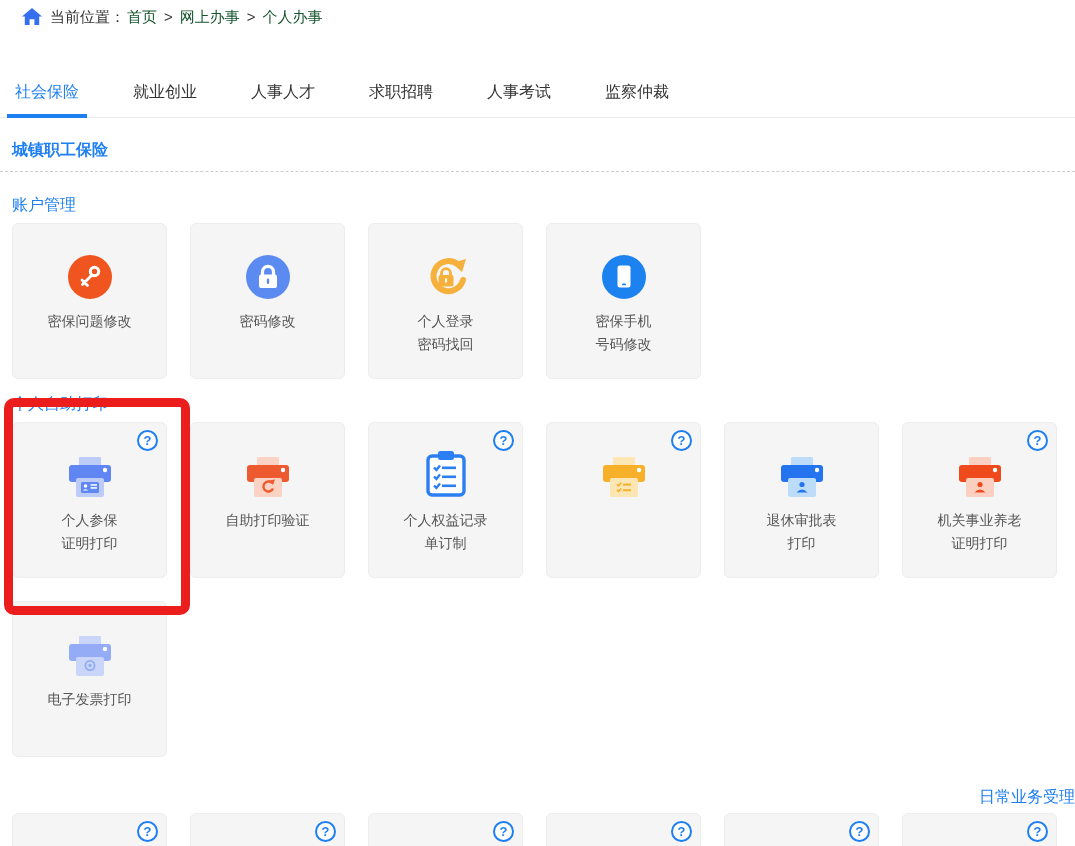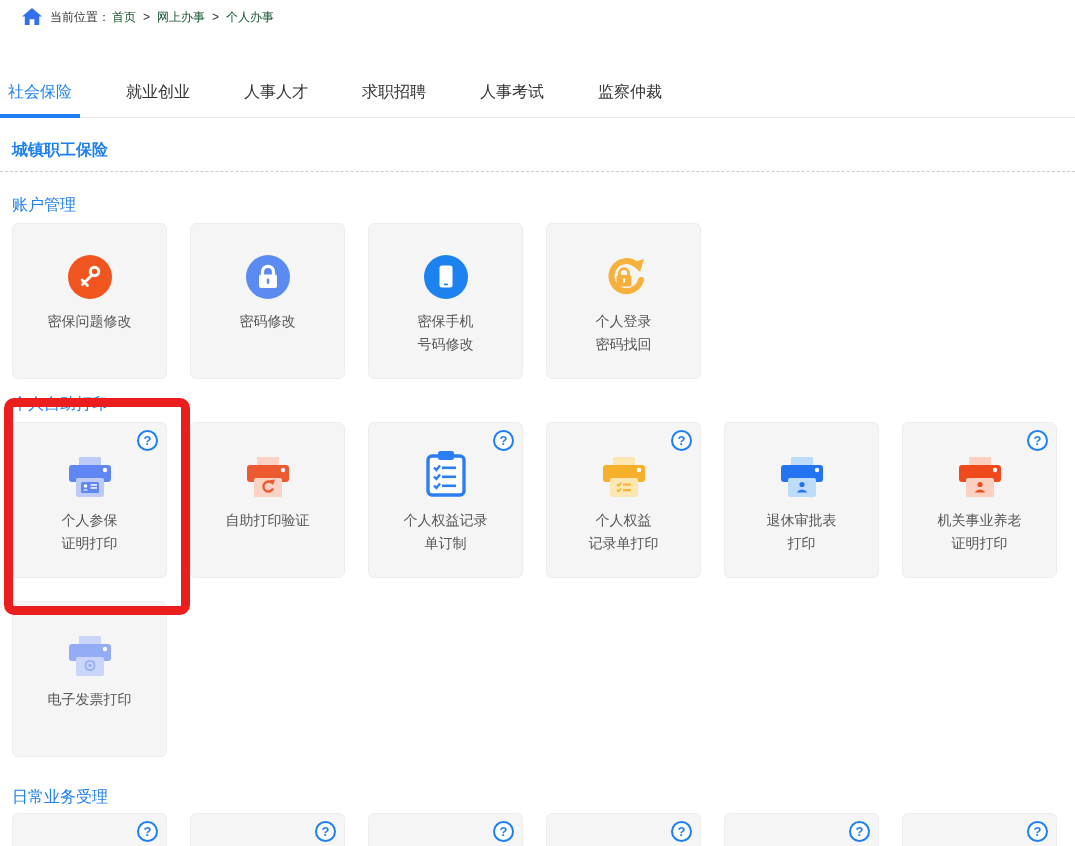--- a/index.html
+++ b/index.html
@@ -3,27 +3,27 @@
 <meta charset="utf-8">
 <style>
   html,body{margin:0;padding:0;}
   body{
     width:1075px;height:846px;overflow:hidden;position:relative;
     background:#ffffff;
     font-family:"Liberation Sans","DejaVu Sans",sans-serif;
     color:#333;
   }
   
-  .breadcrumb{margin:6px 0 0 10px;display:flex;align-items:center;font-size:12px;color:#333;height:22px;}
+  .breadcrumb{margin:6px 0 0 10px;display:flex;align-items:center;font-size:15px;color:#333;height:22px;}
   .breadcrumb .home{width:20px;height:20px;margin:0 8px 0 12px;display:inline-flex;}
   .breadcrumb .crumb{color:#14532d;cursor:pointer;}
   .breadcrumb .sep{margin:0 7px;color:#333;}
   .breadcrumb .prefix{margin-right:2px;}
   
-  .tabs{margin-top:54px;position:relative;display:flex;gap:38px;padding-left:0;}
+  .tabs{margin-top:54px;position:relative;display:flex;gap:38px;padding-left:7px;}
   .tabs:after{content:"";position:absolute;left:0;right:0;bottom:0;height:1px;background:#e9e9e9;}
   .tab{font-size:16px;line-height:20px;padding:0 8px 12px 8px;border-bottom:4px solid transparent;
        color:#333;cursor:pointer;position:relative;z-index:1;}
   .tab.active{color:var(--accent);border-bottom-color:var(--accent);}
   
   .page-title{margin:22px 0 0 12px;font-size:16px;line-height:20px;color:var(--accent);font-weight:bold;}
   .dashed{margin-top:11px;border-top:1px dashed #cdcdcd;height:0;}
   .section-title{font-size:16px;line-height:20px;color:var(--accent);margin-left:12px;}
   
   .grid{margin:8px 0 0 12px;display:grid;grid-template-columns:repeat(6,155px);gap:23px 23px;}
@@ -94,44 +94,44 @@
             <rect x="13" y="19.5" width="18" height="13.5" rx="2" fill="#fff"></rect>
             <rect x="20.8" y="23.5" width="2.4" height="5.5" rx="1.2" fill="#5b8bf0"></rect>
           </svg>
         </div>
         <div class="card-label">
           <div>密码修改</div>
         </div>
       </div>
       <div class="card">
         <div class="card-icon">
-          <svg width="44" height="44" viewBox="0 0 44 44">
-            <circle cx="22" cy="22" r="22" fill="#1c82f0"></circle>
-            <rect x="15.5" y="10.5" width="13" height="22" rx="2.5" fill="#fff"></rect>
-            <rect x="20" y="28.5" width="4" height="1.8" rx="0.9" fill="#1c82f0"></rect>
-          </svg>
-        </div>
-        <div class="card-label">
-          <div>密保手机</div>
-          <div>号码修改</div>
-        </div>
-      </div>
-      <div class="card">
-        <div class="card-icon">
           <svg width="48" height="46" viewBox="0 0 48 46">
             <path d="M36 11.5 A15 15 0 1 0 41 27" stroke="#f6b03c" stroke-width="6" fill="none" stroke-linecap="round"></path>
             <polygon points="30,10 44,6 40,19" fill="#f6b03c"></polygon>
             <path d="M19.5 22.5 v-2.4 a4.5 4.5 0 0 1 9 0 v2.4" stroke="#f6b03c" stroke-width="2.8" fill="none"></path>
             <rect x="16.5" y="22" width="15" height="11.5" rx="2" fill="#f6b03c"></rect>
             <rect x="23" y="25.2" width="2" height="4.5" rx="1" fill="#fff"></rect>
           </svg>
         </div>
         <div class="card-label">
           <div>个人登录</div>
           <div>密码找回</div>
+        </div>
+      </div>
+      <div class="card">
+        <div class="card-icon">
+          <svg width="44" height="44" viewBox="0 0 44 44">
+            <circle cx="22" cy="22" r="22" fill="#1c82f0"></circle>
+            <rect x="15.5" y="10.5" width="13" height="22" rx="2.5" fill="#fff"></rect>
+            <rect x="20" y="28.5" width="4" height="1.8" rx="0.9" fill="#1c82f0"></rect>
+          </svg>
+        </div>
+        <div class="card-label">
+          <div>密保手机</div>
+          <div>号码修改</div>
         </div>
       </div>
     </div>
     <div class="section-title" style="margin-top: 15px;">个人自助打印</div>
     <div class="grid">
       <div class="card">
         <div class="card-icon">
           <svg width="48" height="42" viewBox="0 0 48 42">
             <rect x="13" y="1" width="22" height="11" rx="1" fill="#bdcbf8"></rect>
             <rect x="3" y="9" width="42" height="17" rx="3" fill="#5f86f2"></rect>
@@ -190,24 +190,20 @@
             <rect x="13" y="1" width="22" height="11" rx="1" fill="#fbe6b4"></rect>
             <rect x="3" y="9" width="42" height="17" rx="3" fill="#f6b02a"></rect>
             <circle cx="39" cy="14" r="2.2" fill="#ffffff"></circle>
             <rect x="10" y="22" width="28" height="19" rx="2" fill="#fbe6b4"></rect>
             <path d="M17 28.2 l1.6 1.6 2.6-3" stroke="#f6b02a" stroke-width="1.6" fill="none"></path>
             <rect x="23" y="27.6" width="8" height="2" fill="#f6b02a"></rect>
             <path d="M17 33.8 l1.6 1.6 2.6-3" stroke="#f6b02a" stroke-width="1.6" fill="none"></path>
             <rect x="23" y="33.2" width="8" height="2" fill="#f6b02a"></rect>
           </svg>
         </div>
-        <div class="card-label">
-          <div>个人权益</div>
-          <div>记录单打印</div>
-        </div>
         <div class="help">?</div>
       </div>
       <div class="card">
         <div class="card-icon">
           <svg width="48" height="42" viewBox="0 0 48 42">
             <rect x="13" y="1" width="22" height="11" rx="1" fill="#bcdcfa"></rect>
             <rect x="3" y="9" width="42" height="17" rx="3" fill="#2374ee"></rect>
             <circle cx="39" cy="14" r="2.2" fill="#ffffff"></circle>
             <rect x="10" y="22" width="28" height="19" rx="2" fill="#bcdcfa"></rect>
             <circle cx="24" cy="28.5" r="2.6" fill="#2374ee"></circle>
@@ -245,21 +241,21 @@
             <rect x="10" y="22" width="28" height="19" rx="2" fill="#c9d6fa"></rect>
             <circle cx="24" cy="30.5" r="4.6" fill="none" stroke="#93acf5" stroke-width="1.8"></circle>
             <circle cx="24" cy="30.5" r="1.7" fill="#93acf5"></circle>
           </svg>
         </div>
         <div class="card-label">
           <div>电子发票打印</div>
         </div>
       </div>
     </div>
-    <div class="section-title" style="margin-top: 30px;">日常业务受理</div>
+    <div class="section-title" style="margin-top: 30px; text-align: right;">日常业务受理</div>
     <div class="grid" style="margin-top: 6px;">
       <div class="card">
         <div class="help">?</div>
       </div>
       <div class="card">
         <div class="help">?</div>
       </div>
       <div class="card">
         <div class="help">?</div>
       </div>

